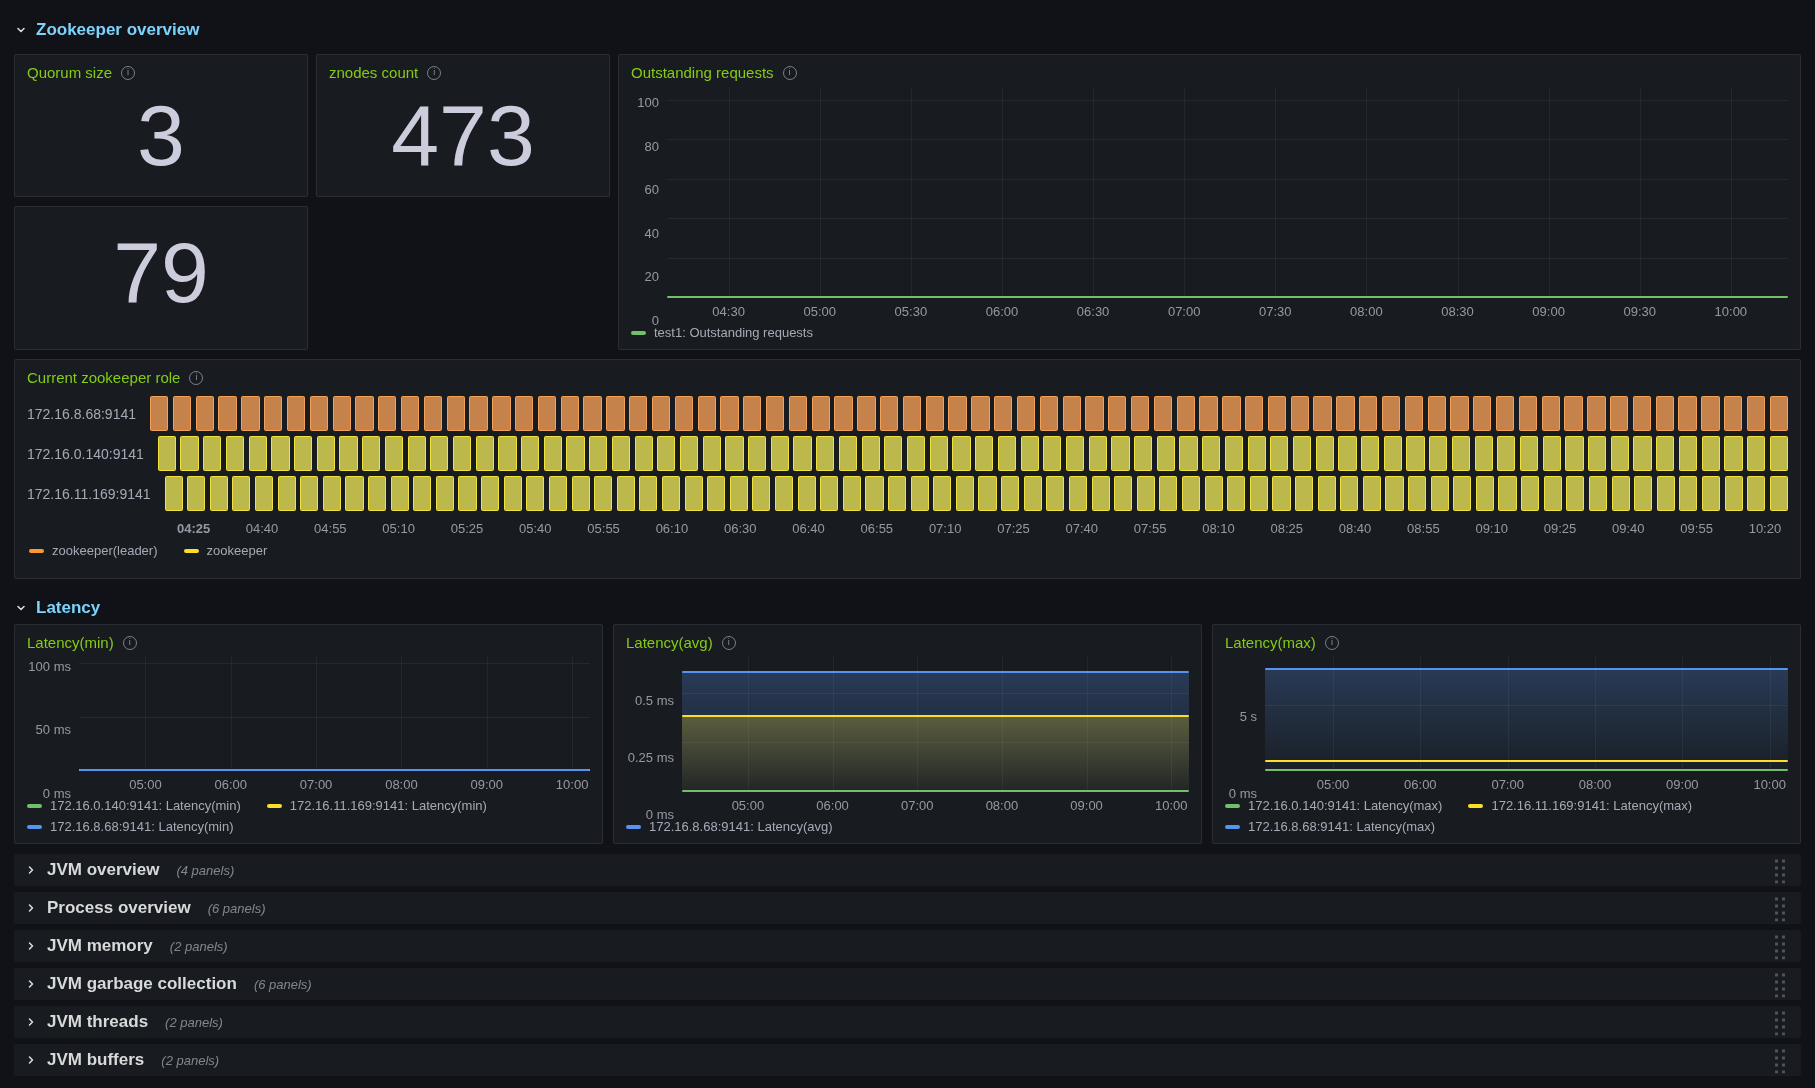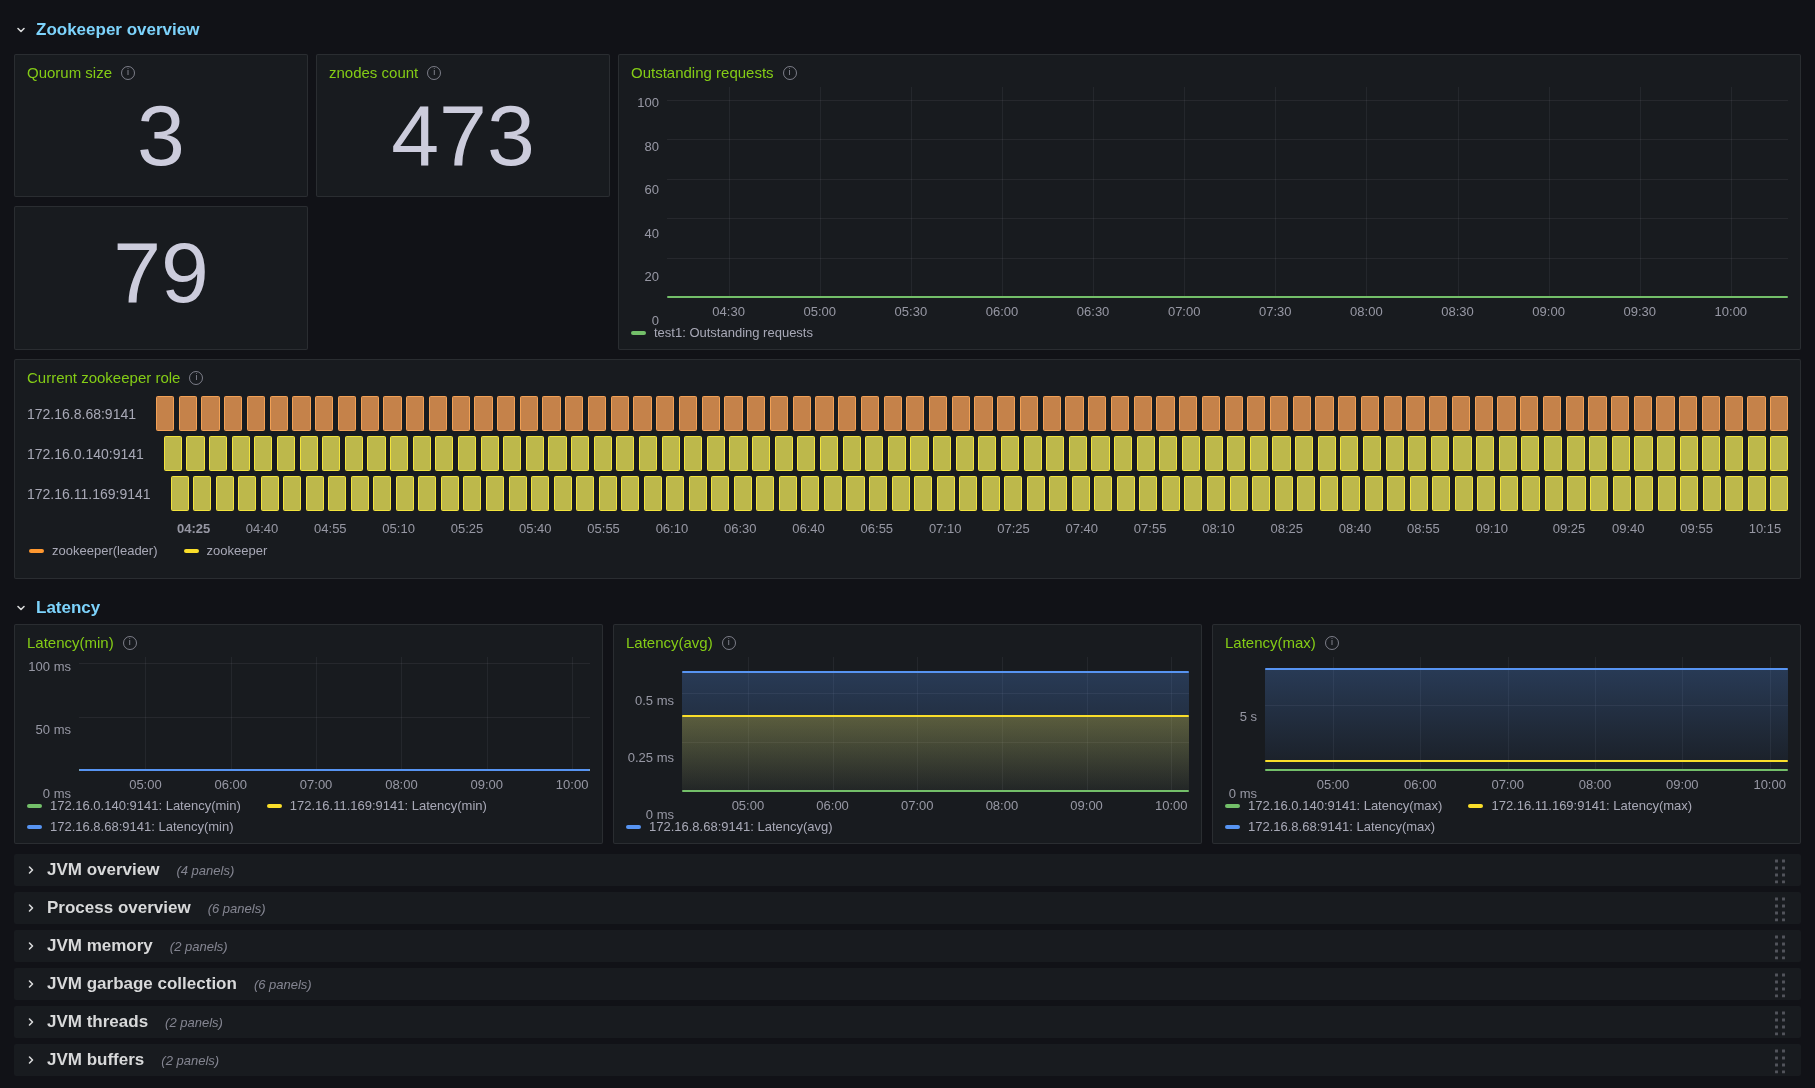--- a/index.html
+++ b/index.html
@@ -45,21 +45,21 @@
   .legend { flex:0 0 auto; padding-top:2px; }
   .legend-row { display:flex; align-items:center; gap:26px; height:21px; }
   .legend-item { display:flex; align-items:center; gap:8px; cursor:pointer; }
   .legend-marker { width:15px; height:4px; border-radius:2px; flex:0 0 auto; }
   .legend-label { font-size:13px; color:rgba(204,204,220,0.80); white-space:nowrap; }
 
   
   .role-panel { margin-top:9px; height:220px; display:flex; flex-direction:column; }
   .tl { flex:1; display:flex; flex-direction:column; padding:6px 12px 6px 12px; min-height:0; }
   .tl-row { display:flex; align-items:stretch; height:35px; margin-bottom:5px; }
-  .tl-label { flex:0 0 114px; display:flex; align-items:center; justify-content:flex-end; padding-right:20px; font-size:14px; color:rgba(204,204,220,0.80); white-space:nowrap; }
+  .tl-label { flex:0 0 114px; display:flex; align-items:center; justify-content:flex-end; padding-right:14px; font-size:14px; color:rgba(204,204,220,0.80); white-space:nowrap; }
   .tl-bars { flex:1; display:flex; gap:4.5px; }
   .tl-bar { flex:1; border-radius:1.5px; }
   .tl-xrow { display:flex; height:22px; }
   .tl-xspacer { flex:0 0 114px; }
   .tl-xstrip { flex:1; position:relative; }
   .tl-xstrip .x-label { top:5px; }
   .tl-legend { padding-left:2px; }
 
   
   .latency-grid { display:grid; grid-template-columns:1fr 1fr 1fr; gap:10px; margin-top:0; }
@@ -430,24 +430,24 @@
             <div class="x-label" style="left: 44.6783%;">06:55</div>
             <div class="x-label" style="left: 48.8261%;">07:10</div>
             <div class="x-label" style="left: 52.9739%;">07:25</div>
             <div class="x-label" style="left: 57.1217%;">07:40</div>
             <div class="x-label" style="left: 61.2696%;">07:55</div>
             <div class="x-label" style="left: 65.4174%;">08:10</div>
             <div class="x-label" style="left: 69.5652%;">08:25</div>
             <div class="x-label" style="left: 73.713%;">08:40</div>
             <div class="x-label" style="left: 77.8609%;">08:55</div>
             <div class="x-label" style="left: 82.0087%;">09:10</div>
-            <div class="x-label" style="left: 86.1565%; margin-left: 9px;">09:25</div>
+            <div class="x-label" style="left: 86.1565%;">09:25</div>
             <div class="x-label" style="left: 90.3043%;">09:40</div>
             <div class="x-label" style="left: 94.4522%;">09:55</div>
-            <div class="x-label" style="left: 98.6%;">10:15</div>
+            <div class="x-label" style="left: 98.6%;">10:20</div>
           </div>
       </div>
       <div class="legend tl-legend">
           <div class="legend-row">
             <div class="legend-item">
               <div class="legend-marker" style="background: rgb(255, 152, 48);"></div>
               <div class="legend-label">zookeeper(leader)</div>
             </div>
             <div class="legend-item">
               <div class="legend-marker" style="background: rgb(250, 222, 42);"></div>

